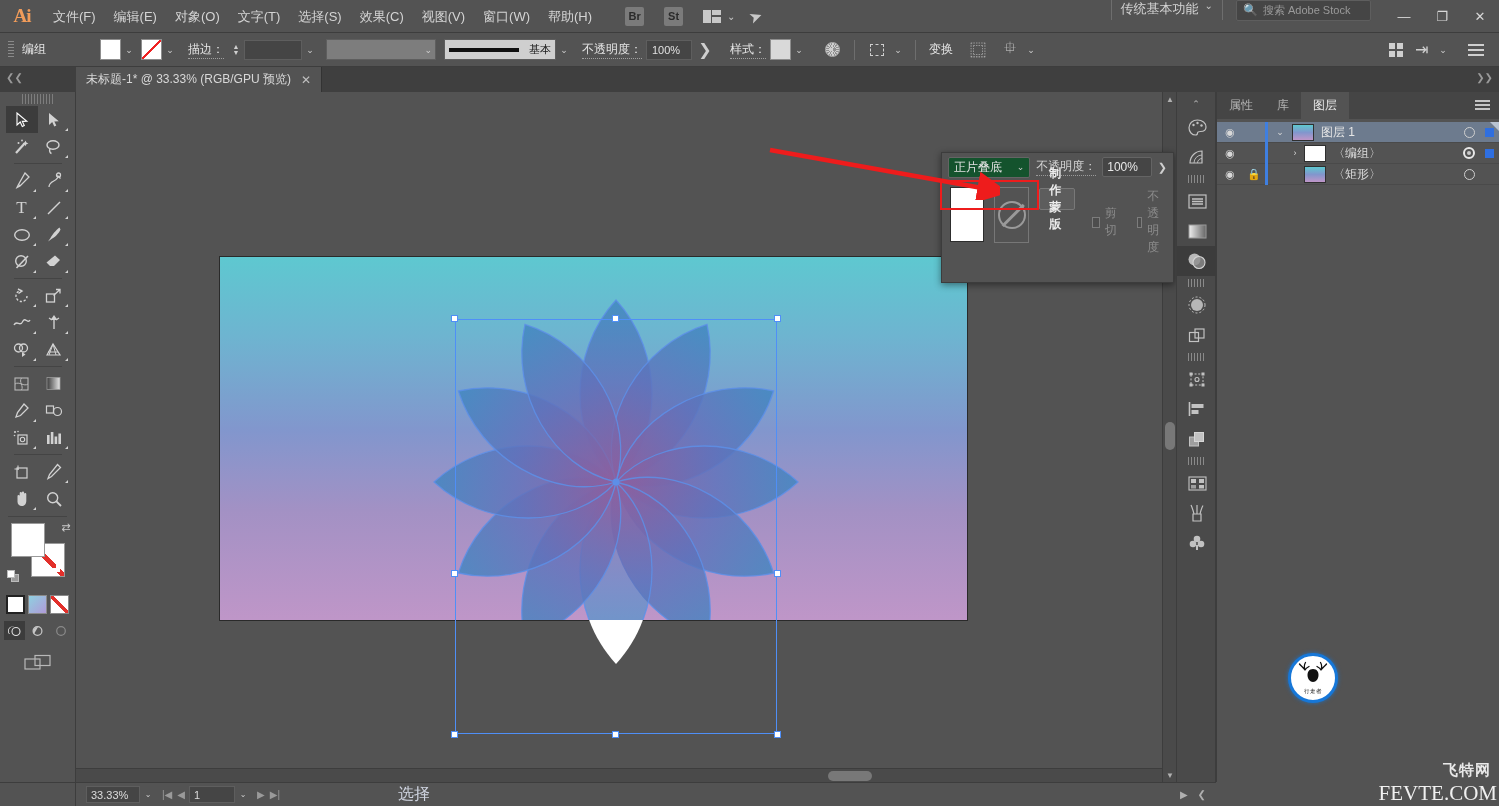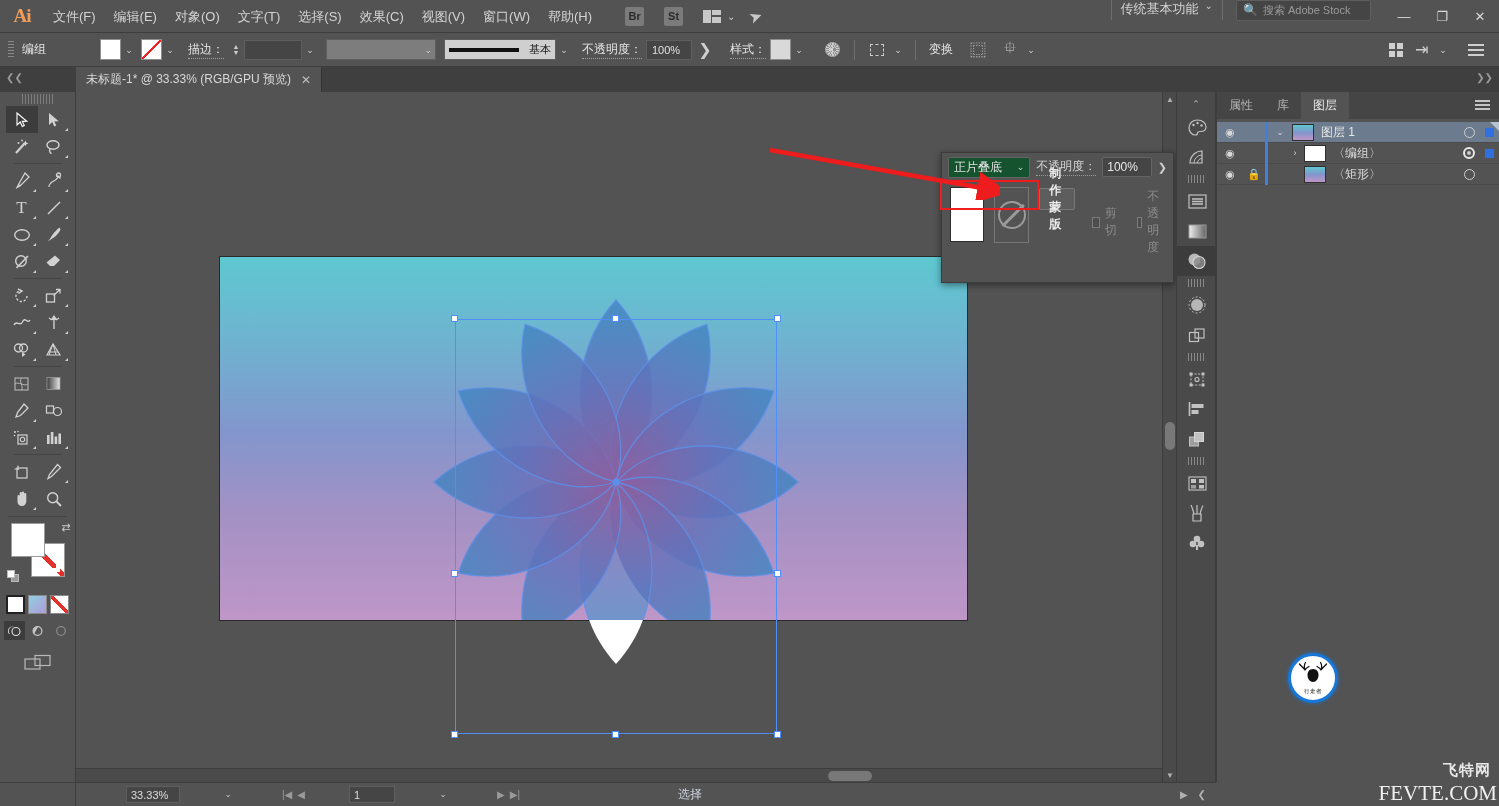--- a/index.html
+++ b/index.html
@@ -307,34 +307,34 @@
     position:absolute; left:0; bottom:0; width:283px; height:24px; background:#535353;
     border-top:1px solid #444; display:flex; align-items:center; padding:0 8px;
   }
   .rp-footer .cnt { color:#cfcfcf; font-size:11px; }
   .rp-footer .ftools { margin-left:auto; display:flex; gap:13px; color:#c6c6c6; font-size:12px;
     align-items:center; }
 
   
   .statusbar {
     position:absolute; left:0; bottom:0; width:1216px; height:24px; background:#535353;
-    border-top:1px solid #3d3d3d; display:flex; align-items:center;gap:40px;
+    border-top:1px solid #3d3d3d; display:flex; align-items:center;
   }
   .sb-left { width:76px; height:24px; border-right:1px solid #3d3d3d; }
   .sb-zoom {
     margin-left:10px; width:54px; height:17px; background:#454545; border:1px solid #5e5e5e;
     color:#dcdcdc; font-size:11px; display:flex; align-items:center; padding:0 4px;
   }
   .sb-ar { color:#cfcfcf; font-size:8px; width:16px; text-align:center; }
   .sb-nav { display:flex; align-items:center; color:#9a9a9a; font-size:10px; gap:5px; margin-left:6px;}
   .sb-page {
     width:46px; height:17px; background:#454545; border:1px solid #5e5e5e;
     color:#dcdcdc; font-size:11px; display:flex; align-items:center; padding:0 4px; margin-left:4px;
   }
-  .sb-status { color:#cfd4e0; font-size:12px; margin-left:118px; }
+  .sb-status { color:#cfd4e0; font-size:16px; margin-left:118px; }
   .sb-right { margin-left:auto; display:flex; gap:10px; padding-right:10px; color:#b0b0b0; font-size:10px;}
 
   
   .logo-wm {
     position:absolute; left:1288px; top:653px; width:50px; height:50px; border-radius:50%;
     background:#fff; border:3px solid #1677d8; display:flex; flex-direction:column;
     align-items:center; justify-content:center;
     box-shadow:0 0 4px rgba(22,119,216,.8);
   }
   .wm-text-cn {

